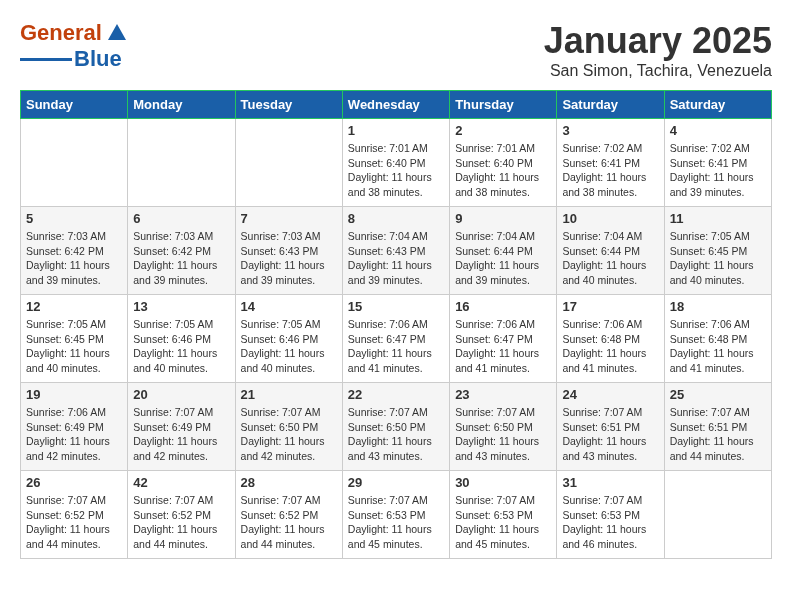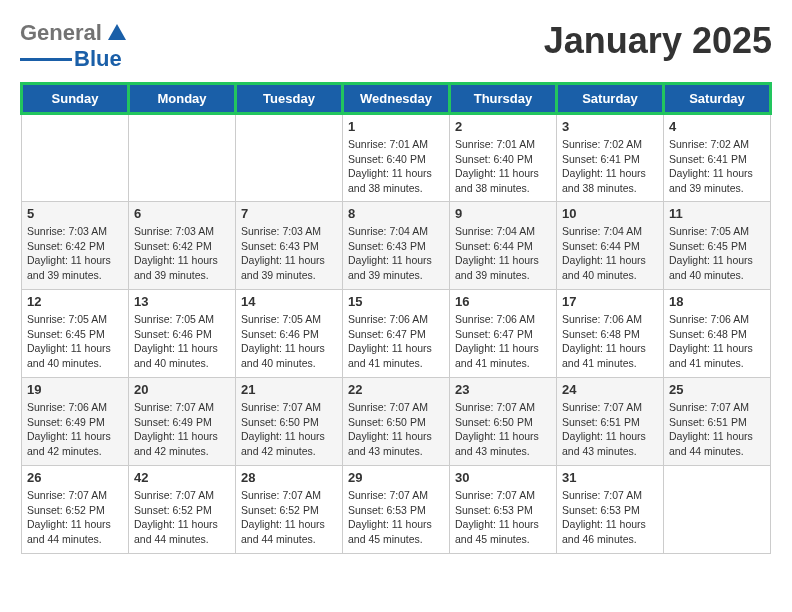--- a/index.html
+++ b/index.html
@@ -22,21 +22,21 @@
       align-items: flex-start;
     }
     .logo-text {
       display: flex;
       align-items: center;
       gap: 2px;
     }
     .logo-general {
       font-size: 22px;
       font-weight: bold;
-      color: #737373;
+      color: #c2410c;
     }
     .logo-blue {
       font-size: 22px;
       font-weight: bold;
       color: #1a5fa8;
     }
     .title-block {
       text-align: right;
     }
     .month-title {
@@ -49,25 +49,25 @@
       color: #333;
     }
     table {
       width: 100%;
       border-collapse: collapse;
       table-layout: fixed;
     }
     th {
       background-color: #1a5fa8;
       color: #fff;
-      text-align: center;
+      text-align: left;
       padding: 6px 5px;
       font-size: 13px;
       font-weight: bold;
-      border: 3px solid #22c55e;
+      border: 1px solid #22c55e;
     }
     td {
       border: 1px solid #ccc;
       vertical-align: top;
       padding: 4px 5px;
       font-size: 10.5px;
       color: #333;
       height: 88px;
     }
     .day-num {
@@ -100,20 +100,21 @@
         <polygon points="11,2 20,18 2,18" fill="#1a5fa8"></polygon>
       </svg>
     </div>
     <div style="display:flex; align-items:center;">
       <span style="width:52px; height:3px; background:#1a5fa8; display:inline-block;"></span>
       <span class="logo-blue" style="font-size:22px;font-weight:bold;color:#1a5fa8;margin-left:2px;text-align:center;">Blue</span>
     </div>
   </div>
   <div class="title-block">
     <div class="month-title">January 2025</div>
+    <div class="location-title">San Simon, Tachira, Venezuela</div>
   </div>
 </div>
 
 <table>
   <thead>
     <tr id="header-row">
         <th>Sunday</th>
         <th>Monday</th>
         <th>Tuesday</th>
         <th>Wednesday</th>

